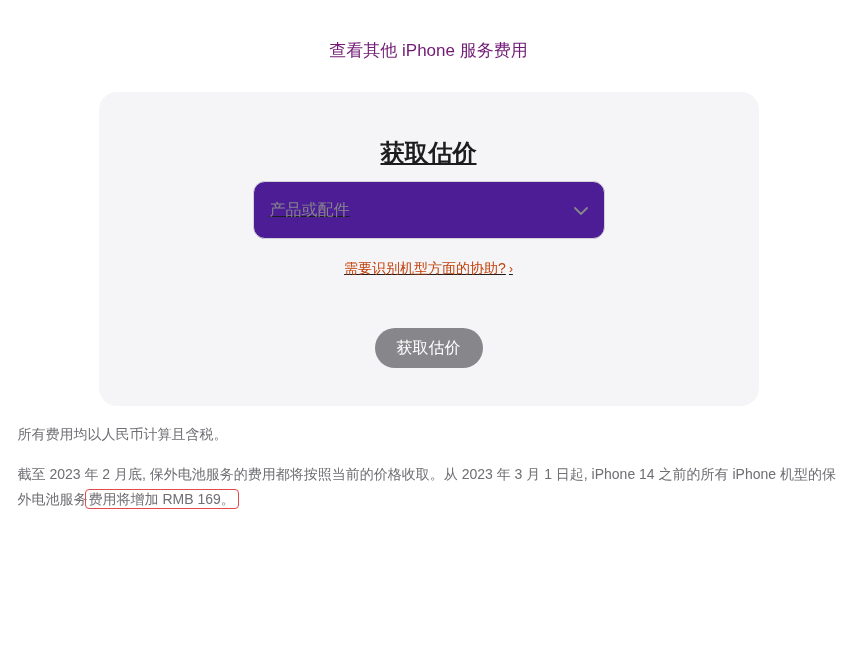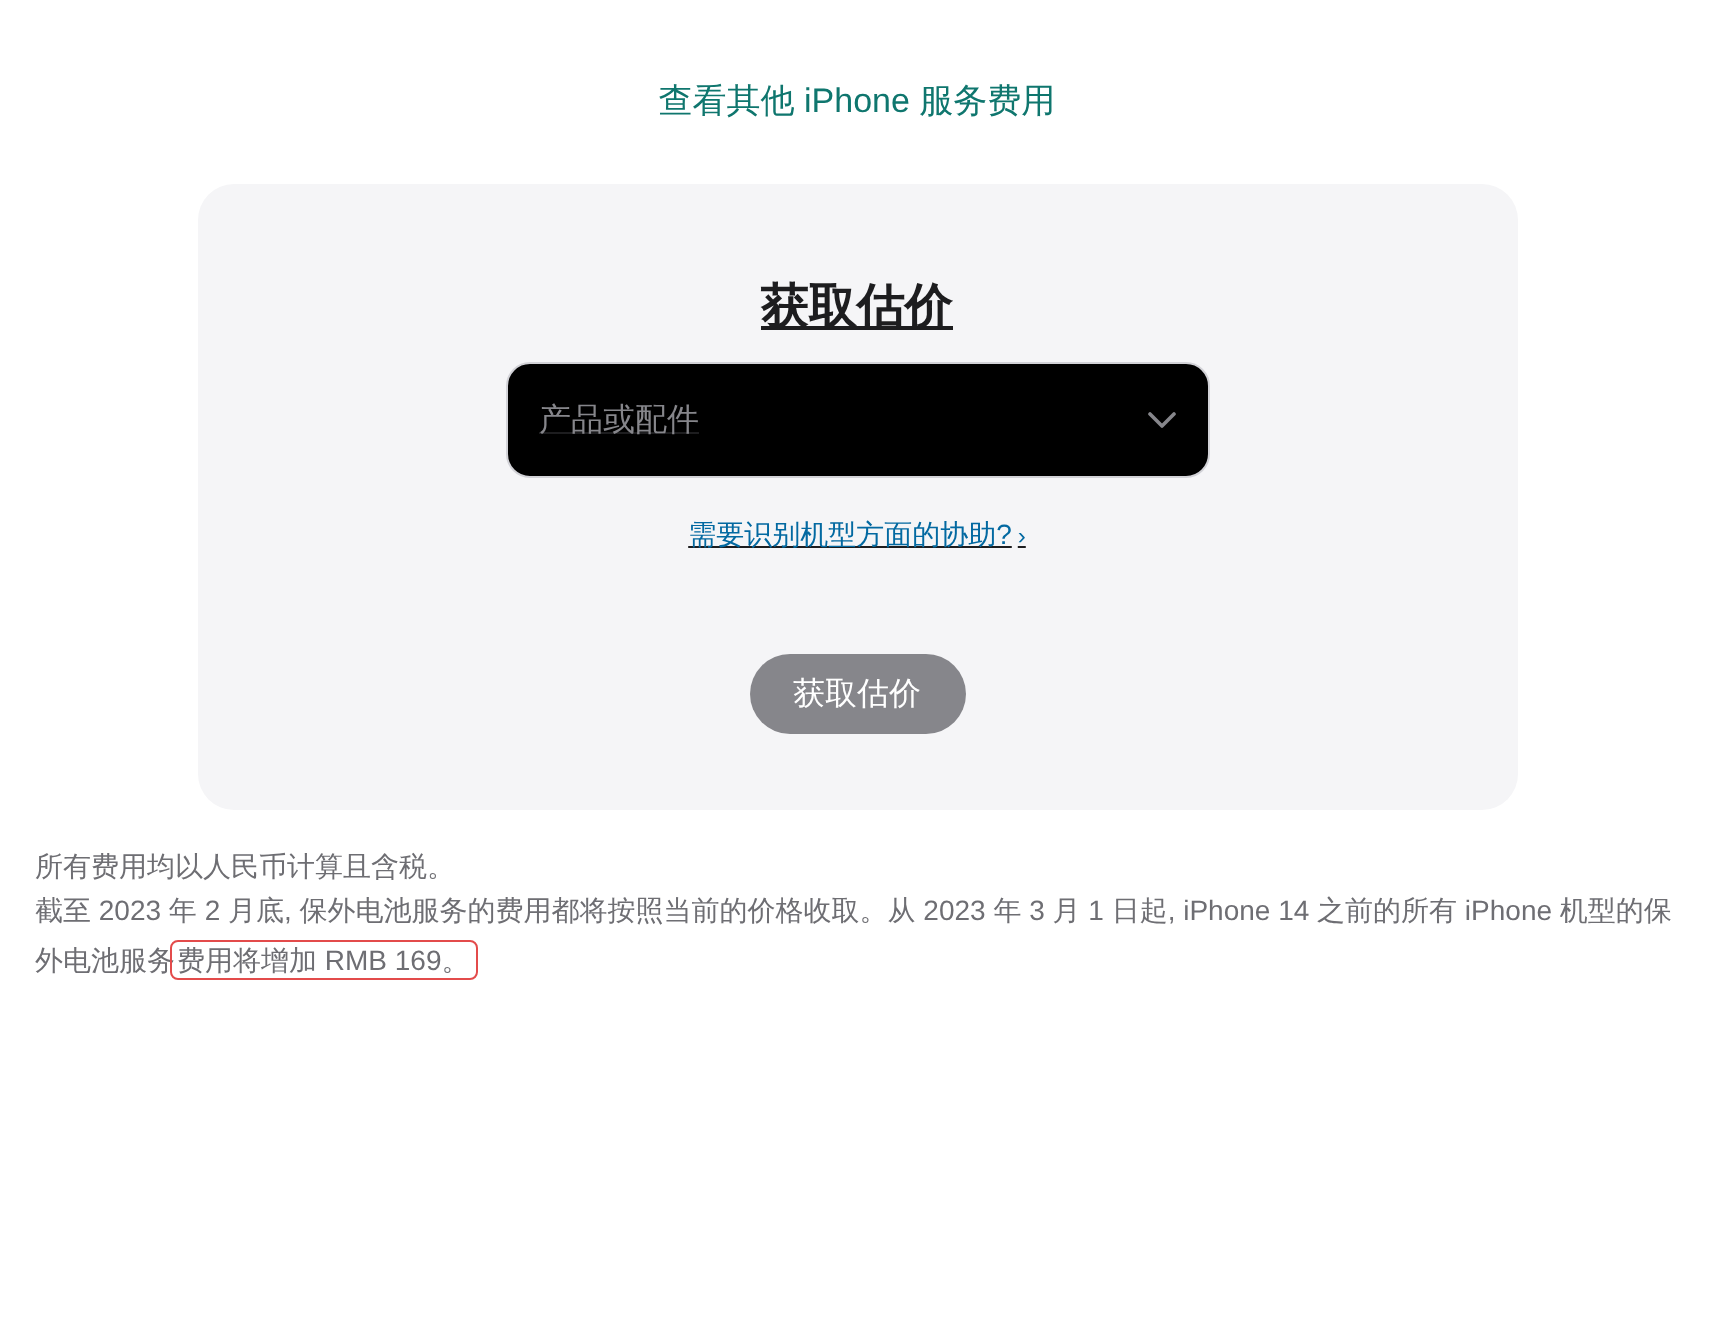--- a/index.html
+++ b/index.html
@@ -14,21 +14,21 @@
       height: 663px;
       overflow: hidden;
       color: #1d1d1f;
     }
     .top-link {
       text-align: center;
       padding-top: 39px;
       padding-bottom: 30px;
     }
     .top-link a {
-      color: #0f766e;
+      color: #701a75;
       text-decoration: none;
       font-size: 17px;
       cursor: pointer;
     }
     .card {
       width: 660px;
       margin: 0 auto;
       background: #f5f5f7;
       border-radius: 18px;
       padding: 45px 50px 38px 50px;
@@ -48,21 +48,21 @@
       margin-bottom: 50px;
     }
     .select-wrapper {
       position: relative;
       width: 352px;
       margin: 0 auto 25px auto;
     }
     .select-box {
       width: 100%;
       height: 58px;
-      background: #000000;
+      background: #4c1d95;
       border: 1px solid #d2d2d7;
       border-radius: 12px;
       padding: 0 40px 0 16px;
       font-size: 16px;
       color: #86868b;
       display: flex;
       align-items: center;
       cursor: pointer;
       position: relative;
     }
@@ -72,21 +72,21 @@
       top: 50%;
       transform: translateY(-50%);
       color: #86868b;
     }
     .helper-link {
       text-align: center;
       margin-top: -5px;
       margin-bottom: 50px;
     }
     .helper-link a {
-      color: #0369a1;
+      color: #c2410c;
       text-decoration: none;
       font-size: 14px;
       cursor: pointer;
     }
     .helper-link .chev-right {
       font-size: 12px;
       margin-left: 3px;
     }
     .submit-wrapper {
       text-align: center;
@@ -103,20 +103,21 @@
       cursor: pointer;
     }
     .footer {
       width: 830px;
       margin: 20px auto 0 auto;
       padding: 0 4px;
     }
     .footer-line1 {
       font-size: 14px;
       color: #6e6e73;
+      margin-bottom: 18px;
     }
     .footer-line2 {
       font-size: 14px;
       color: #6e6e73;
       line-height: 1.8;
       position: relative;
     }
     .highlight-box {
       display: inline;
       border: 1.5px solid #e34b4b;

